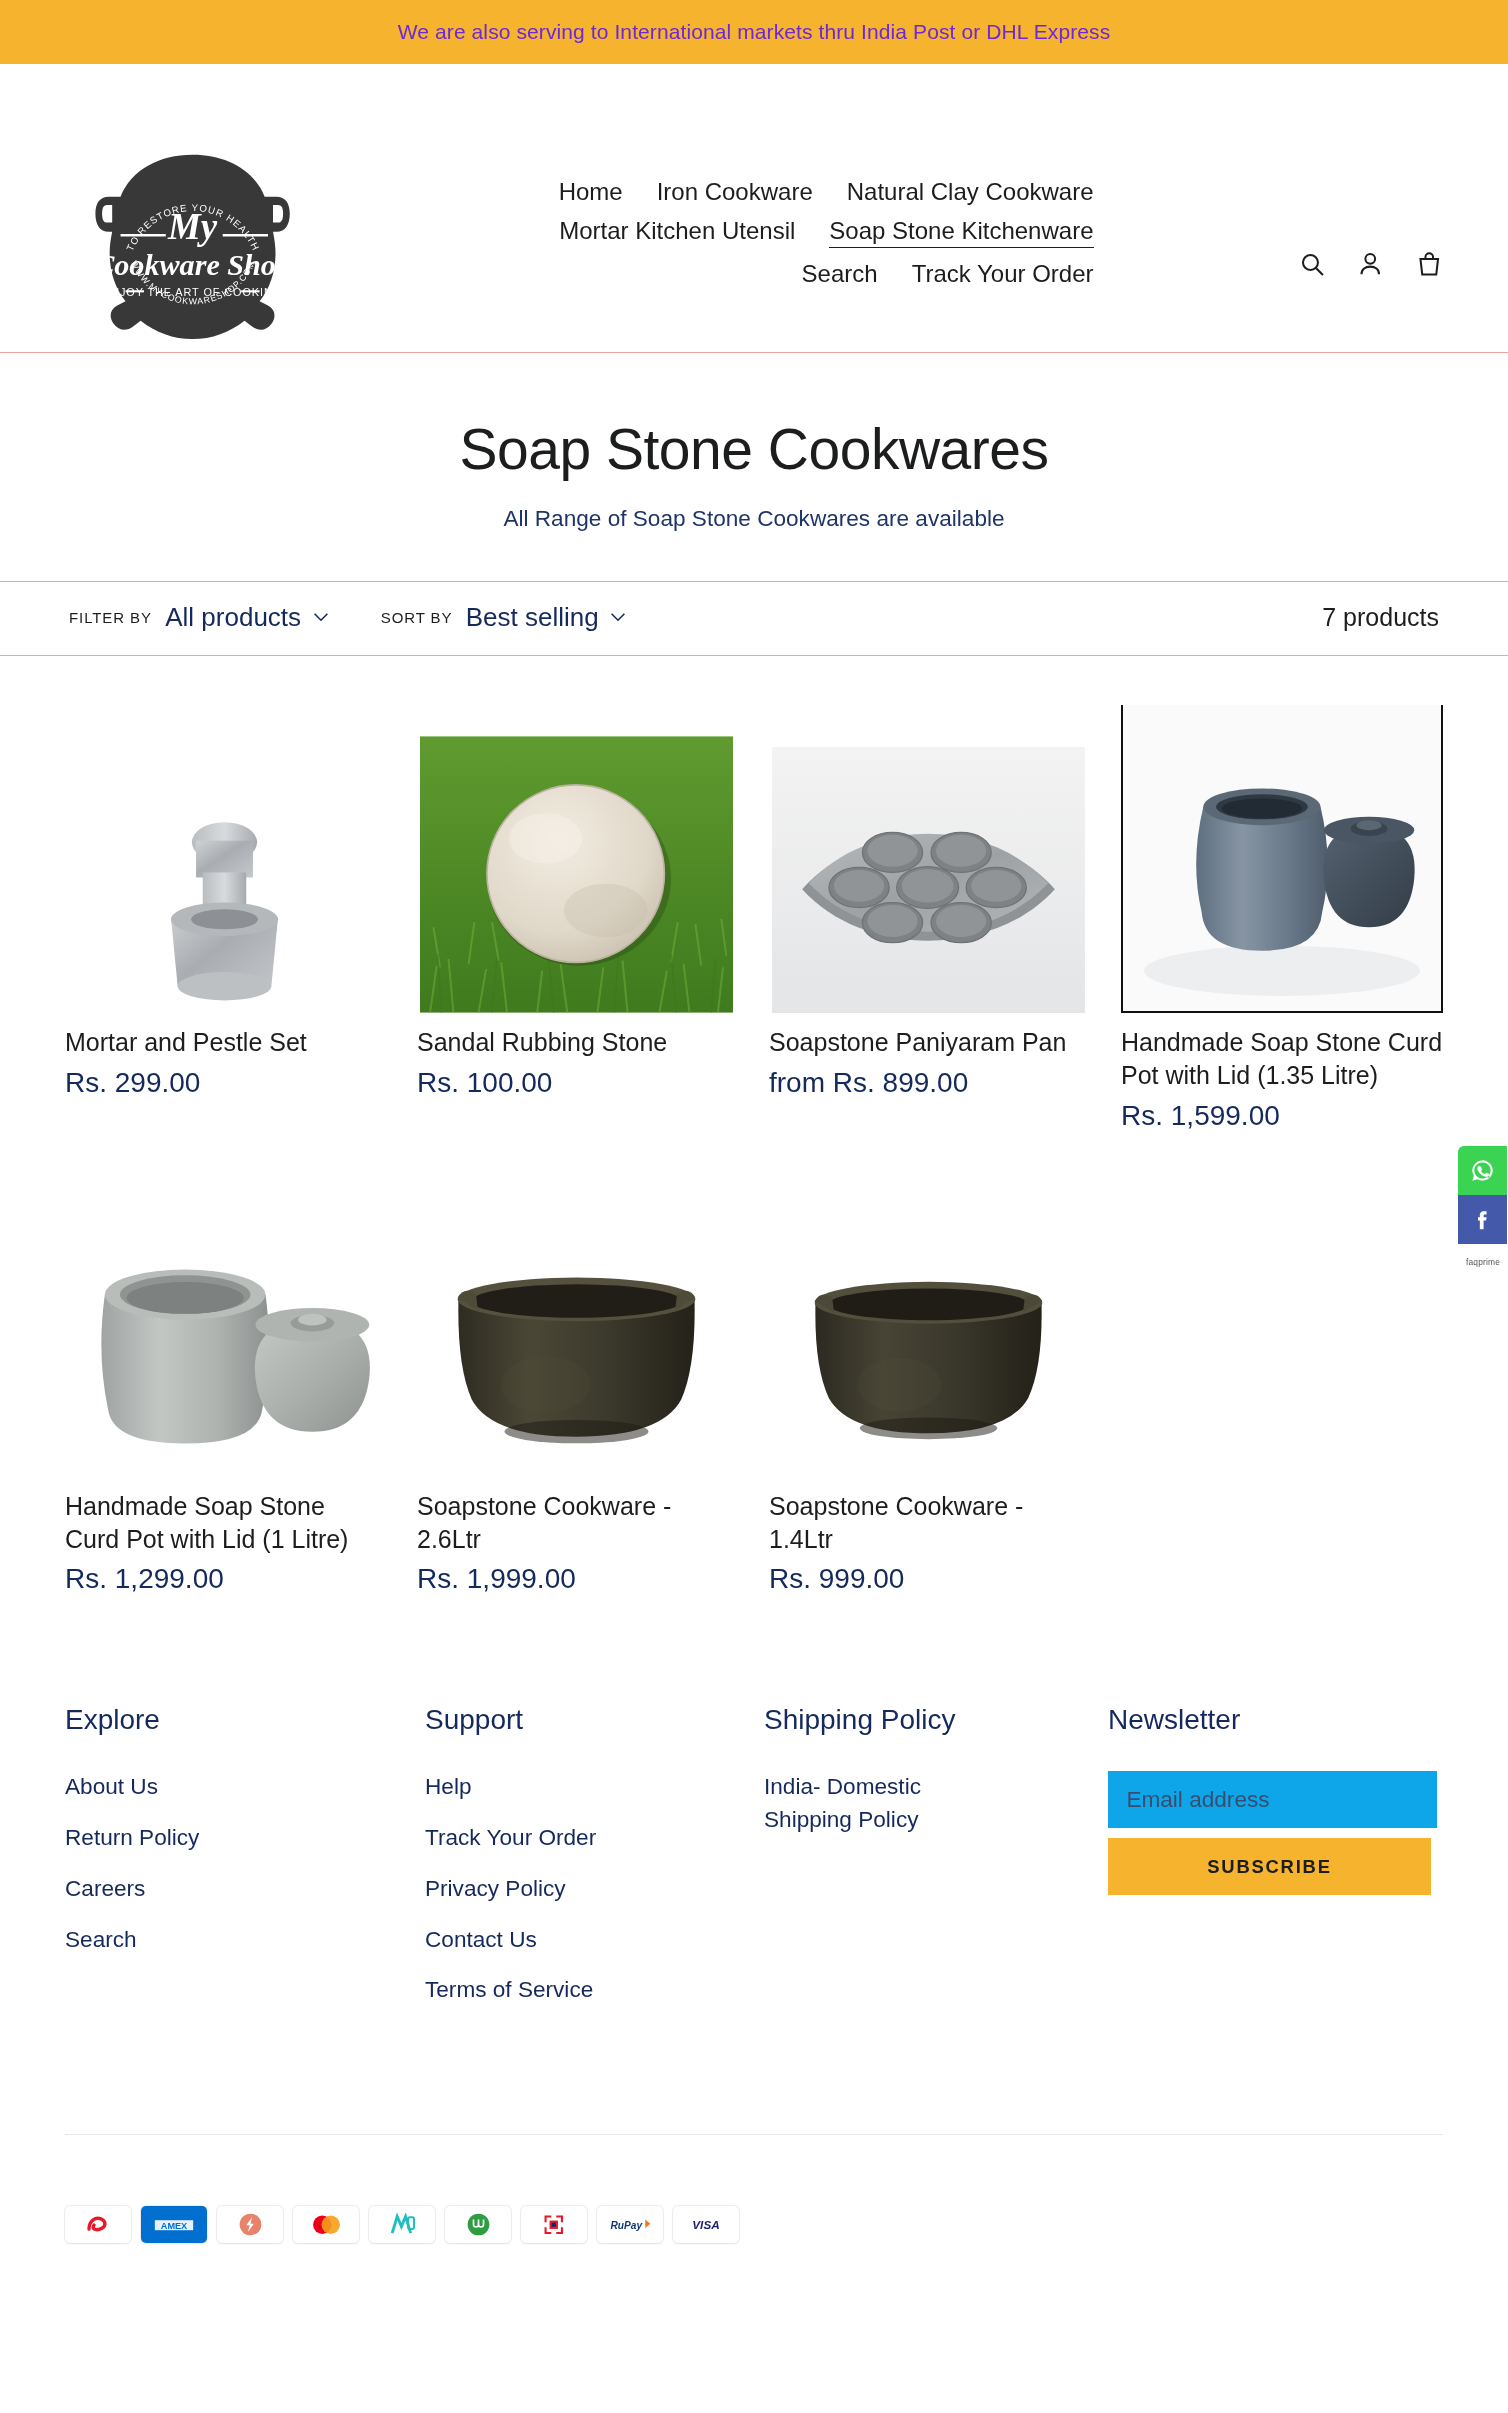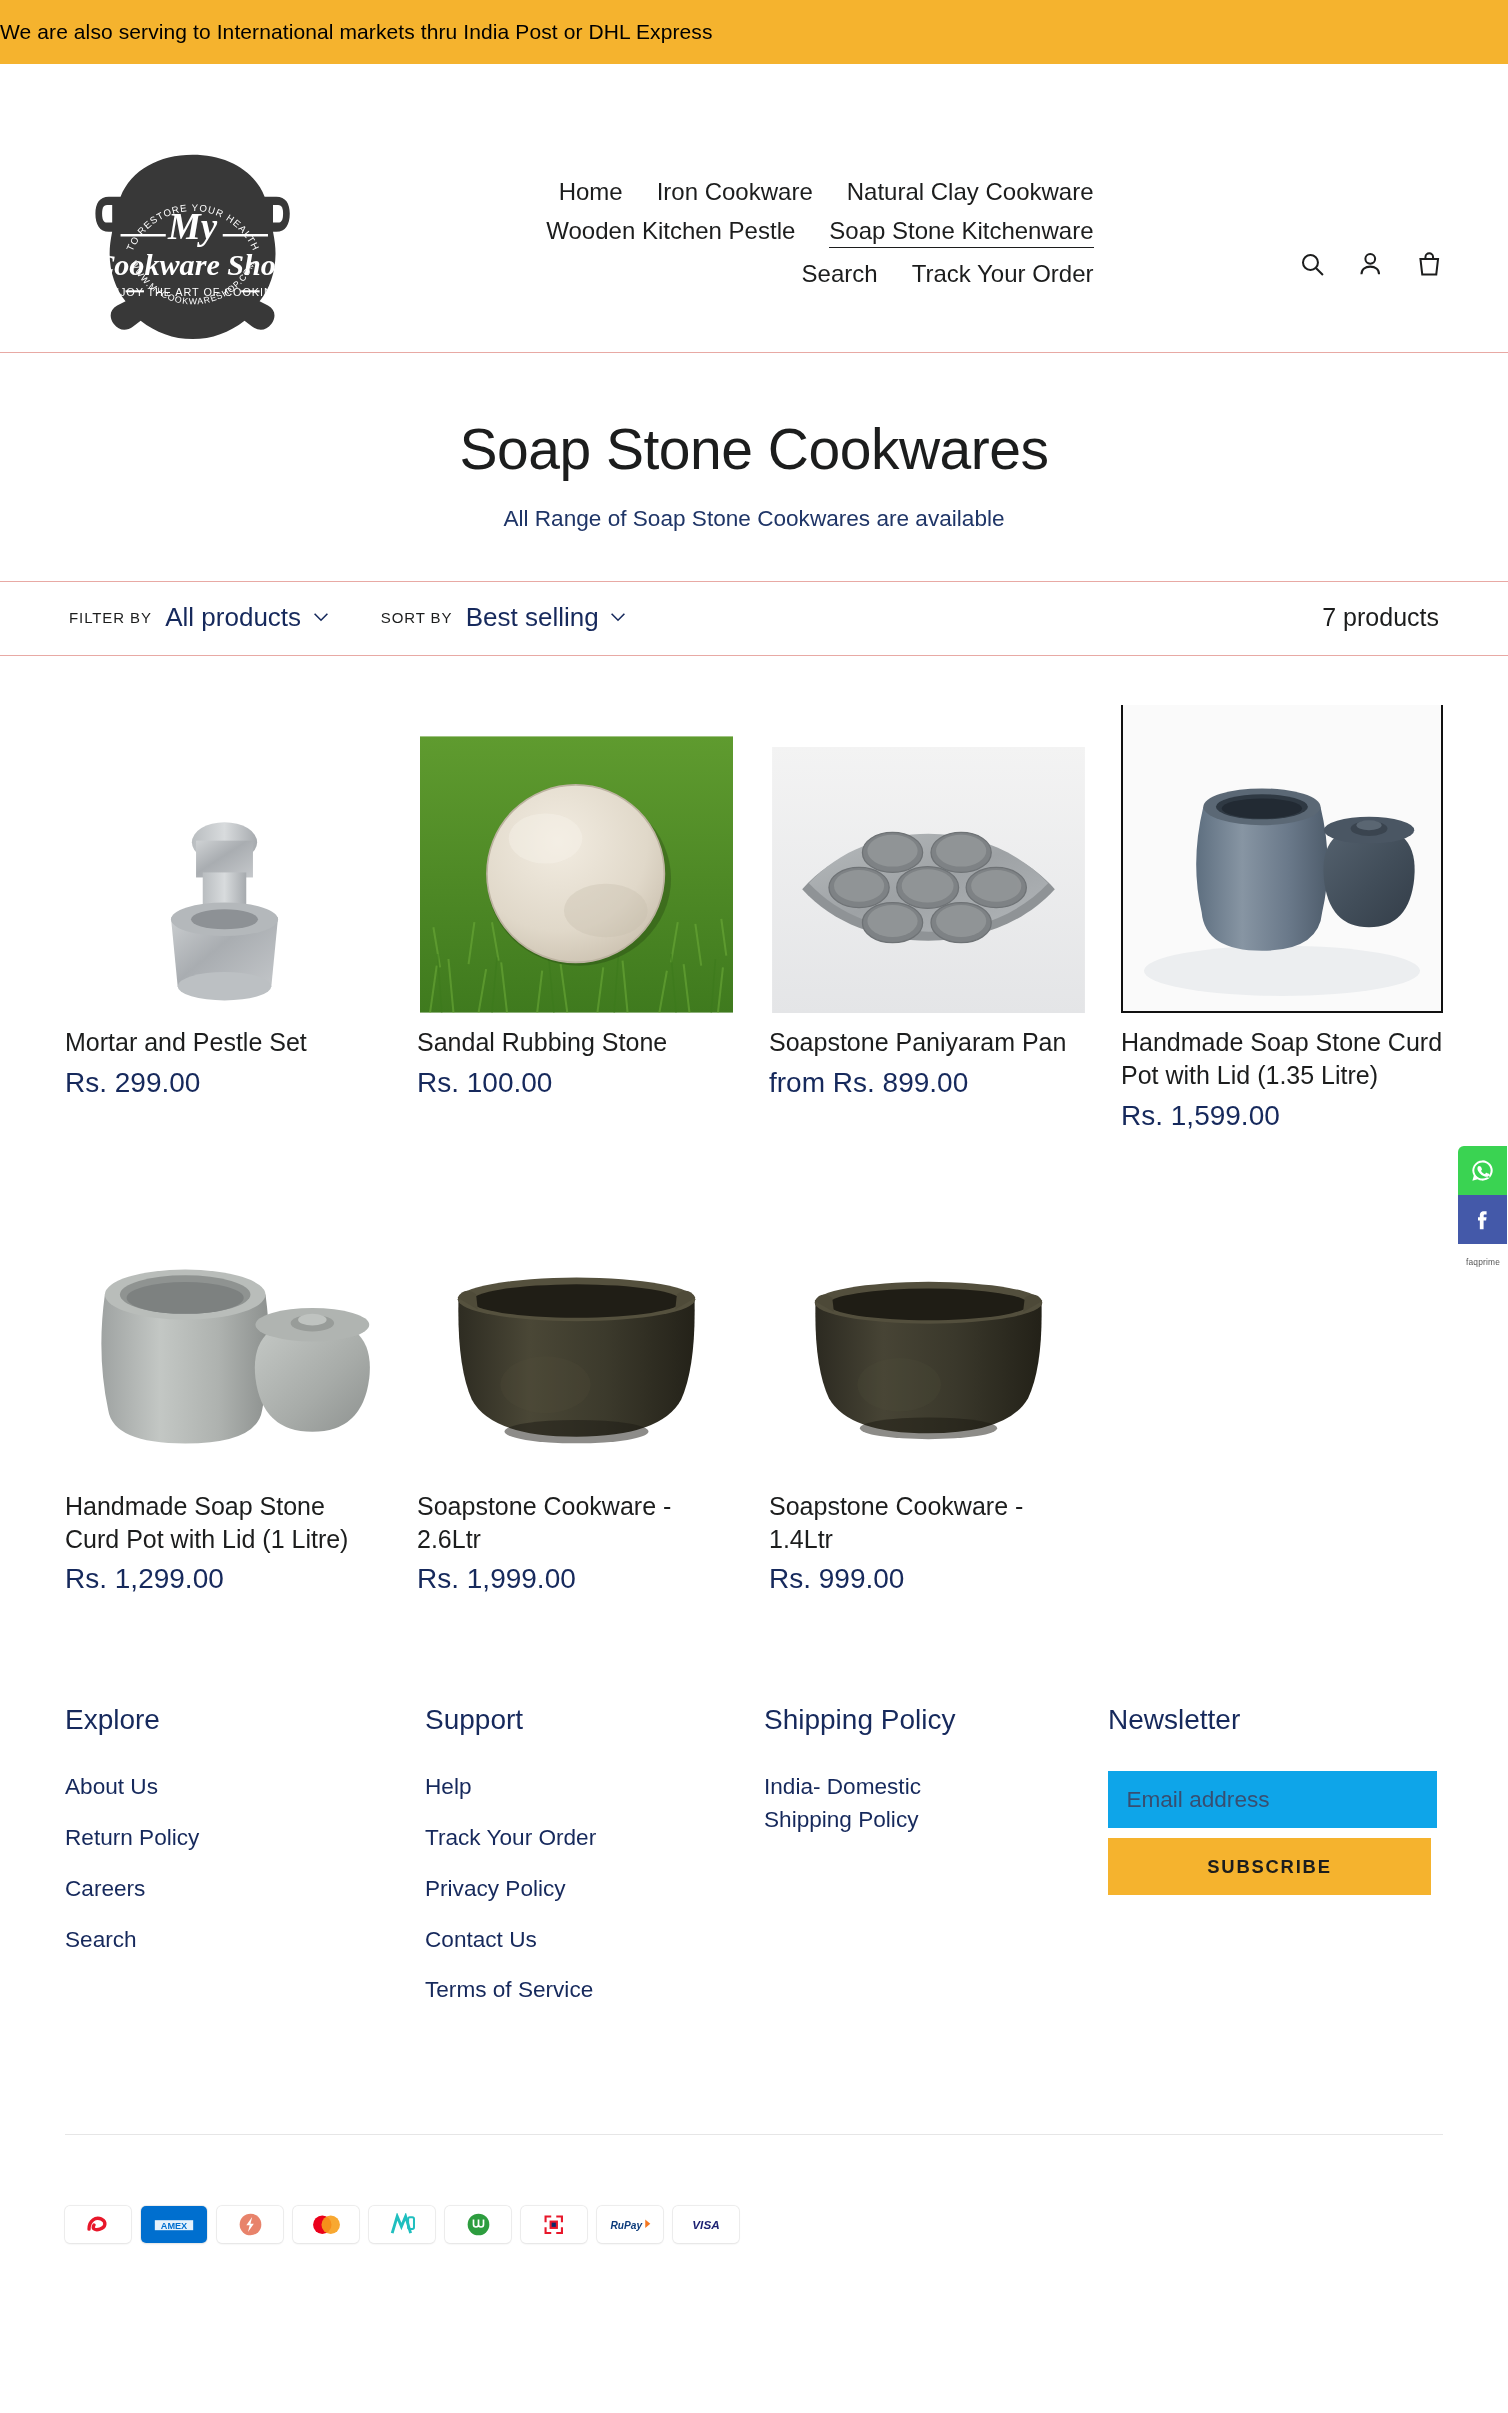--- a/index.html
+++ b/index.html
@@ -10,22 +10,22 @@
     color: #1c1d1d;
     -webkit-font-smoothing: antialiased;
   }
 
   
   .announcement {
     background: #f5b32e;
     height: 64px;
     display: flex;
     align-items: center;
-    justify-content: flex-start;
-    color: #000000;
+    justify-content: center;
+    color: #6d28d9;
     font-size: 21px;
     letter-spacing: 0.1px;
   }
 
   
   .header {
     position: relative;
     border-bottom: 1.7px solid #e8a9a4;
     padding: 15px 0 18.4px;
     min-height: 289px;
@@ -334,21 +334,21 @@
       </svg>
     </a>
 
     <nav class="nav">
       <div class="nav-row">
         <a class="nav-link">Home</a>
         <a class="nav-link">Iron Cookware</a>
         <a class="nav-link">Natural Clay Cookware</a>
       </div>
       <div class="nav-row">
-        <a class="nav-link">Wooden Kitchen Pestle</a>
+        <a class="nav-link">Mortar Kitchen Utensil</a>
         <a class="nav-link active">Soap Stone Kitchenware</a>
       </div>
       <div class="nav-row">
         <a class="nav-link">Search</a>
         <a class="nav-link">Track Your Order</a>
       </div>
     </nav>
 
     <div class="header-icons">
       <svg class="hicon" viewBox="0 0 24 24" fill="none" stroke="#1c1d1d" stroke-width="1.7">

